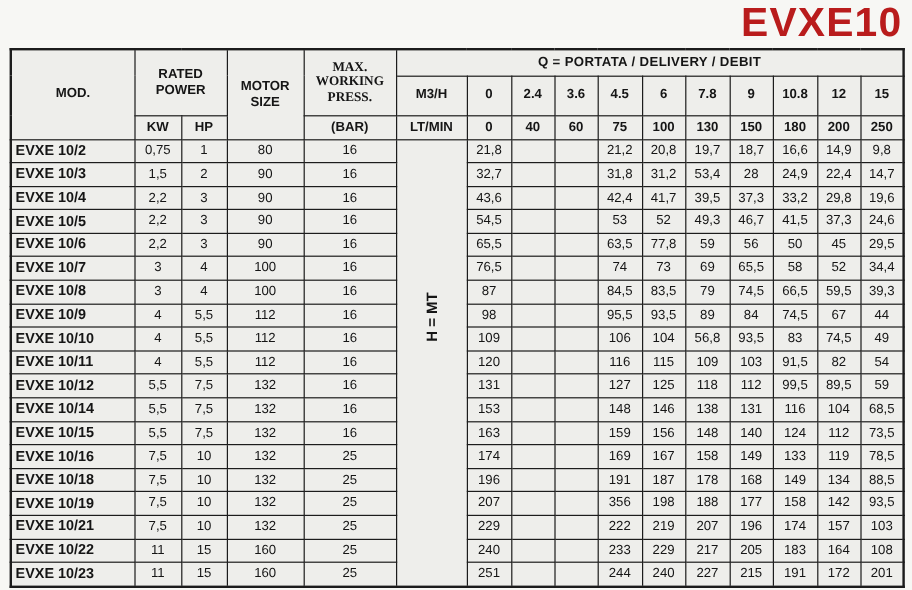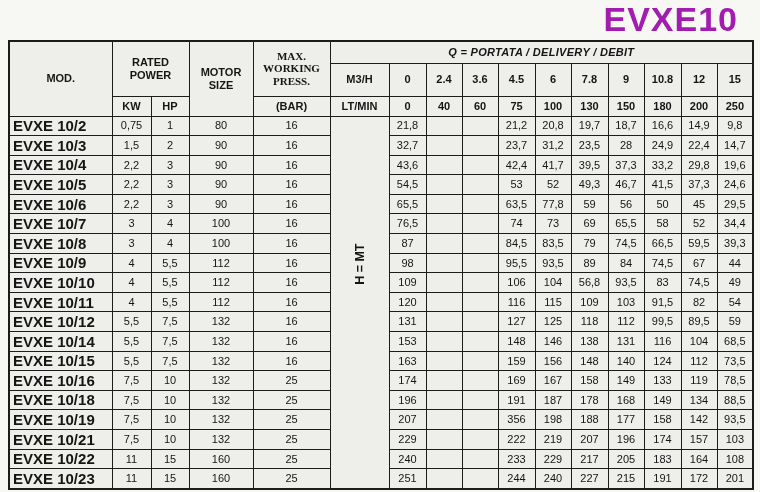--- a/index.html
+++ b/index.html
@@ -13,25 +13,25 @@
   body{
     background:var(--bg);
     font-family:"Liberation Sans", sans-serif;
     color:var(--text);
     position:relative;
     overflow:hidden;
   }
   .page-title{
     position:absolute;
     top:0px;
-    right:22px;
+    right:8px;
     font-size:34px;
     font-weight:bold;
     letter-spacing:1px;
-    color:#a21caf;
+    color:#b91c1c;
   }
   table.spec{
     position:absolute;
     left:8px;
     top:40px;
     width:744px;
     height:450px;
     border-collapse:collapse;
     table-layout:fixed;
     background:var(--cell);
@@ -40,32 +40,32 @@
     border:1px solid var(--border);
     text-align:center;
     vertical-align:middle;
     font-size:11px;
     padding:0;
     overflow:hidden;
     line-height:1.15;
   }
   table.spec{border:2px solid var(--border);}
   thead th{font-weight:bold;font-size:11.5px;}
-  .q-head{font-size:12px;letter-spacing:.3px;font-style:italic;}
+  .q-head{font-size:12px;letter-spacing:.3px;}
   .row-q{height:22px;}
   .row-m3h{height:33px;}
   .row-flow{height:20px;}
   .left-label{text-align:left;padding-left:3px;}
   .no-top{border-top:none;margin-left:20px;}
   .no-bottom{border-bottom:none;font-family:Liberation Serif, serif;}
   tbody td.model-cell{
     text-align:left;
     padding-left:3px;
     font-weight:bold;
-    font-size:15px;
+    font-size:12px;
     white-space:nowrap;
   }
   td.hmt-cell{vertical-align:middle;}
   .vtext{
     transform:rotate(-90deg);
     white-space:nowrap;
     font-weight:bold;
     font-size:12.5px;
     position:relative;
     top:-38px;
@@ -157,23 +157,23 @@
       </tr>
       <tr>
         <td class="model-cell">EVXE 10/3</td>
         <td>1,5</td>
         <td>2</td>
         <td>90</td>
         <td>16</td>
         <td>32,7</td>
         <td></td>
         <td></td>
-        <td>23,7</td>
+        <td>31,8</td>
         <td>31,2</td>
-        <td>23,5</td>
+        <td>53,4</td>
         <td>28</td>
         <td>24,9</td>
         <td>22,4</td>
         <td>14,7</td>
       </tr>
       <tr>
         <td class="model-cell">EVXE 10/4</td>
         <td>2,2</td>
         <td>3</td>
         <td>90</td>

